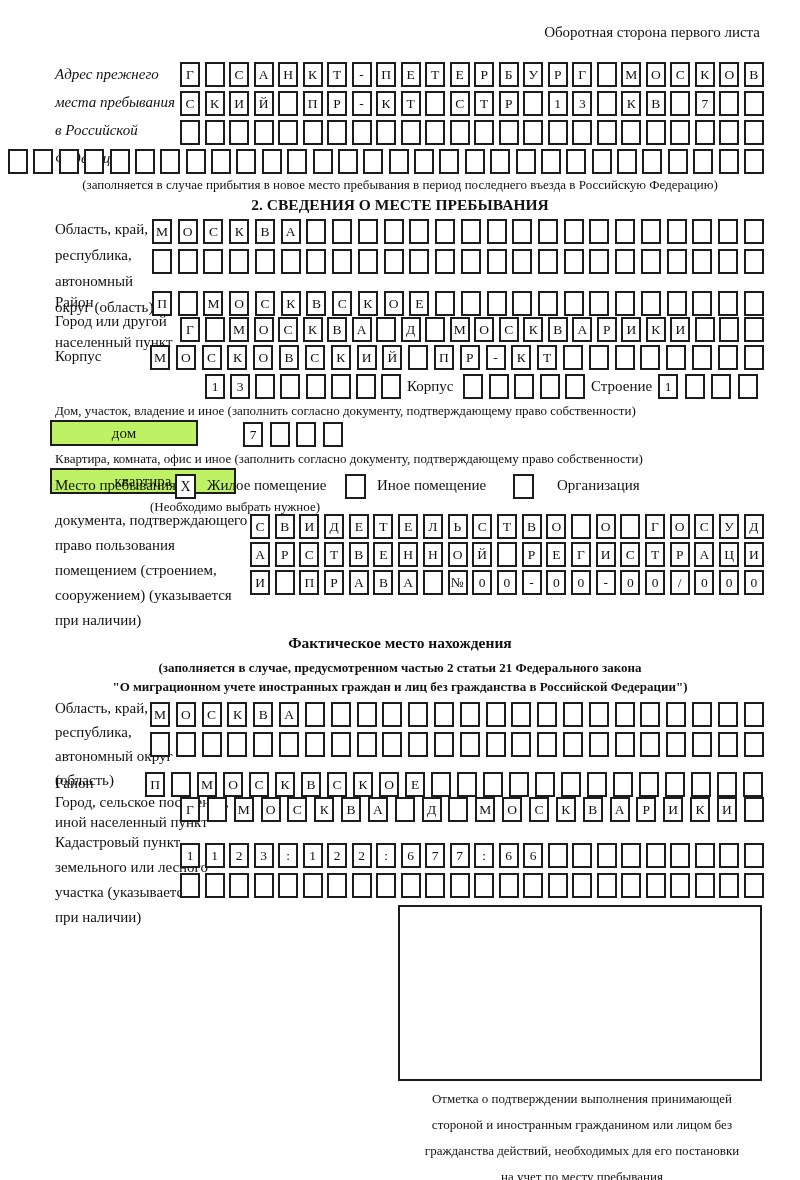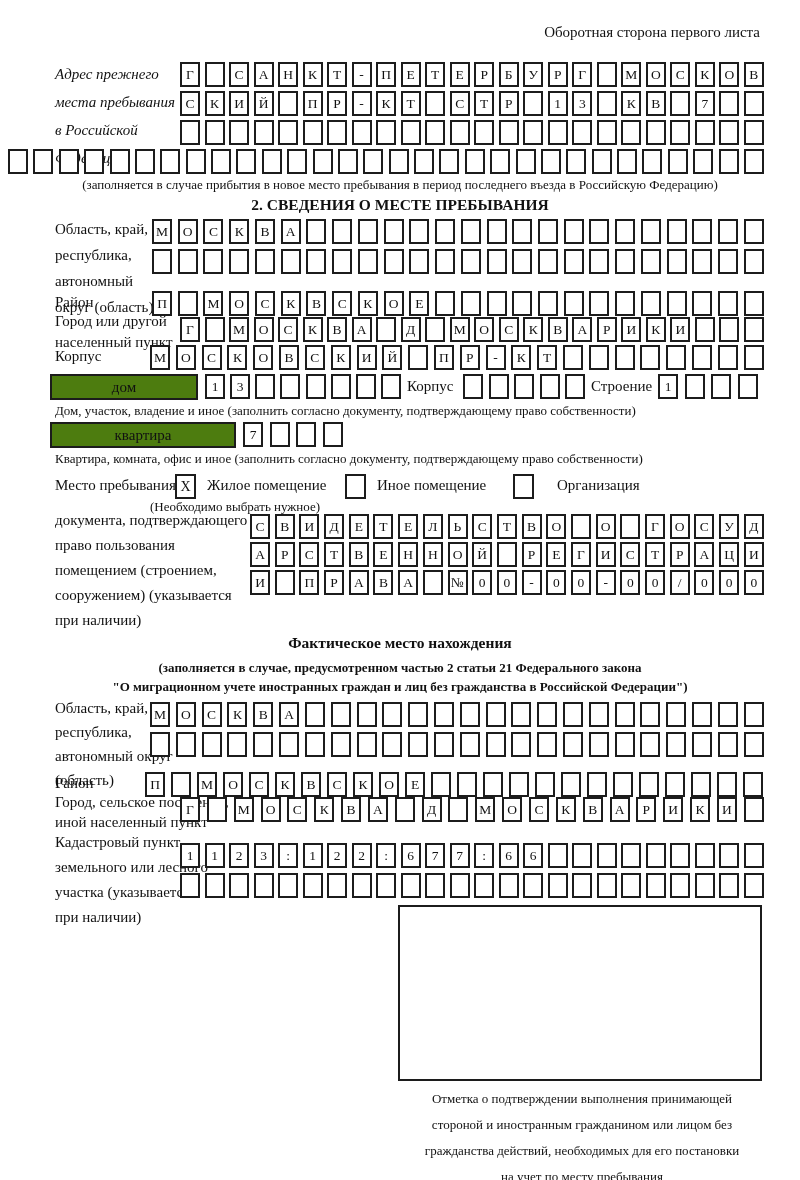--- a/index.html
+++ b/index.html
@@ -15,22 +15,22 @@
   .ls26 div{line-height:26px;}
   .ls25 div{line-height:25px;}
   .ls24 div{line-height:24px;}
   .ls21 div{line-height:21px;}
   .ls20 div{line-height:20px;}
   .cellrow{position:absolute;display:flex;justify-content:space-between;}
   .cell{box-sizing:border-box;flex:0 0 20px;width:20px;height:25px;border:2px solid #1c1c1c;
         display:flex;align-items:center;justify-content:center;font-size:13.5px;background:#fff;}
   .cbox{position:absolute;box-sizing:border-box;width:21px;height:25px;border:2px solid #1c1c1c;
         display:flex;align-items:center;justify-content:center;font-size:14px;background:#fff;}
-  .fieldbox{position:absolute;box-sizing:border-box;border:2px solid #1c1c1c;background:#4d7c0f;
-        display:flex;align-items:center;justify-content:center;font-size:15px;}
+  .fieldbox{position:absolute;box-sizing:border-box;border:2px solid #1c1c1c;background:#bef264;
+        display:flex;align-items:center;justify-content:center;font-size:15px;margin-top:46px;}
   .stamp-box{position:absolute;left:398px;top:905px;width:364px;height:176px;
         box-sizing:border-box;border:2px solid #1c1c1c;background:#fff;}
   .stamp-caption{position:absolute;left:388px;top:1086px;width:388px;text-align:center;font-size:13px;}
   .stamp-caption div{line-height:26px;}
   .notes-center{position:absolute;left:0;right:0;text-align:center;font-size:13px;}
   .notes-center div{line-height:19px;font-weight:bold;}
 </style>
 </head>
 <body>
 

